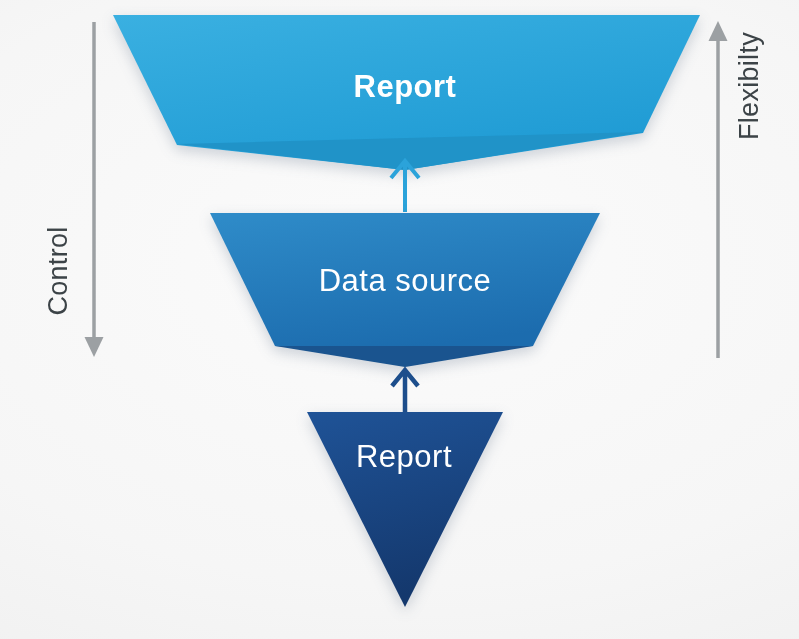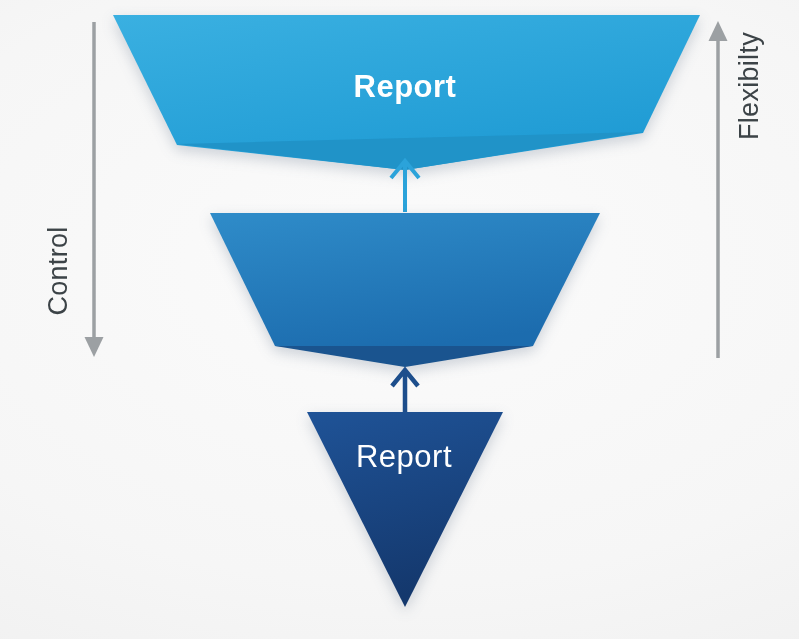--- a/index.html
+++ b/index.html
@@ -85,20 +85,21 @@
 
     <path d="M392 386 L405 370 L418 386 M405 372 L405 412" fill="none" stroke-width="4.5" stroke="#1d4e8c"></path>
 
     <g class="level-shadow">
       <polygon points="307,412 503,412 405,607" fill="url(#gradDataset)"></polygon>
     </g>
   </svg>
 
   <div class="label report-label">Report</div>
 
+  <div class="label datasource-label">Data source</div>
 
   <div class="label dataset-label">Report</div>
 
   <div class="label side control-label">Control</div>
 
   <div class="label side flexibility-label">Flexibilty</div>
 
 </div>
 
 </body></html>

